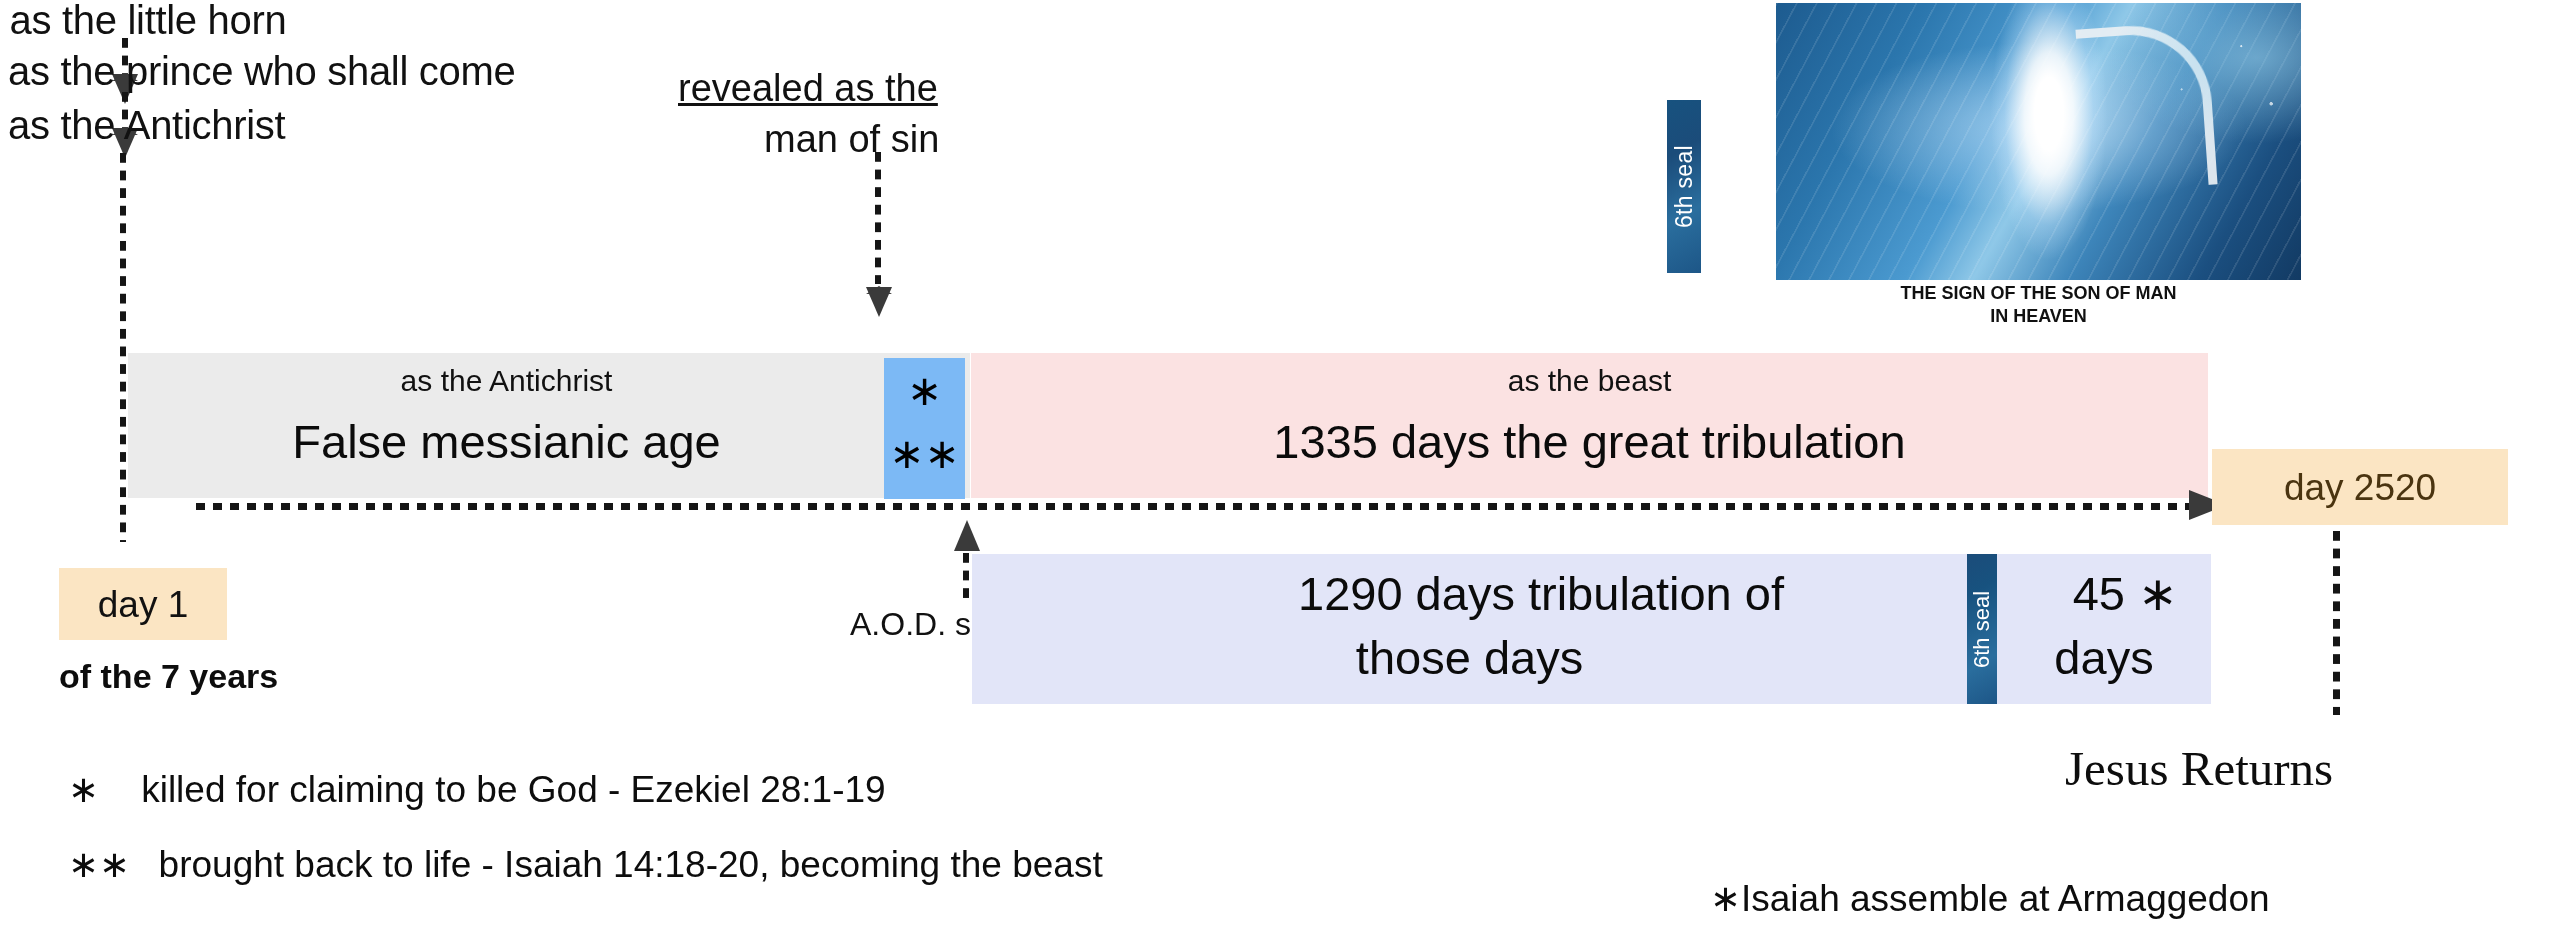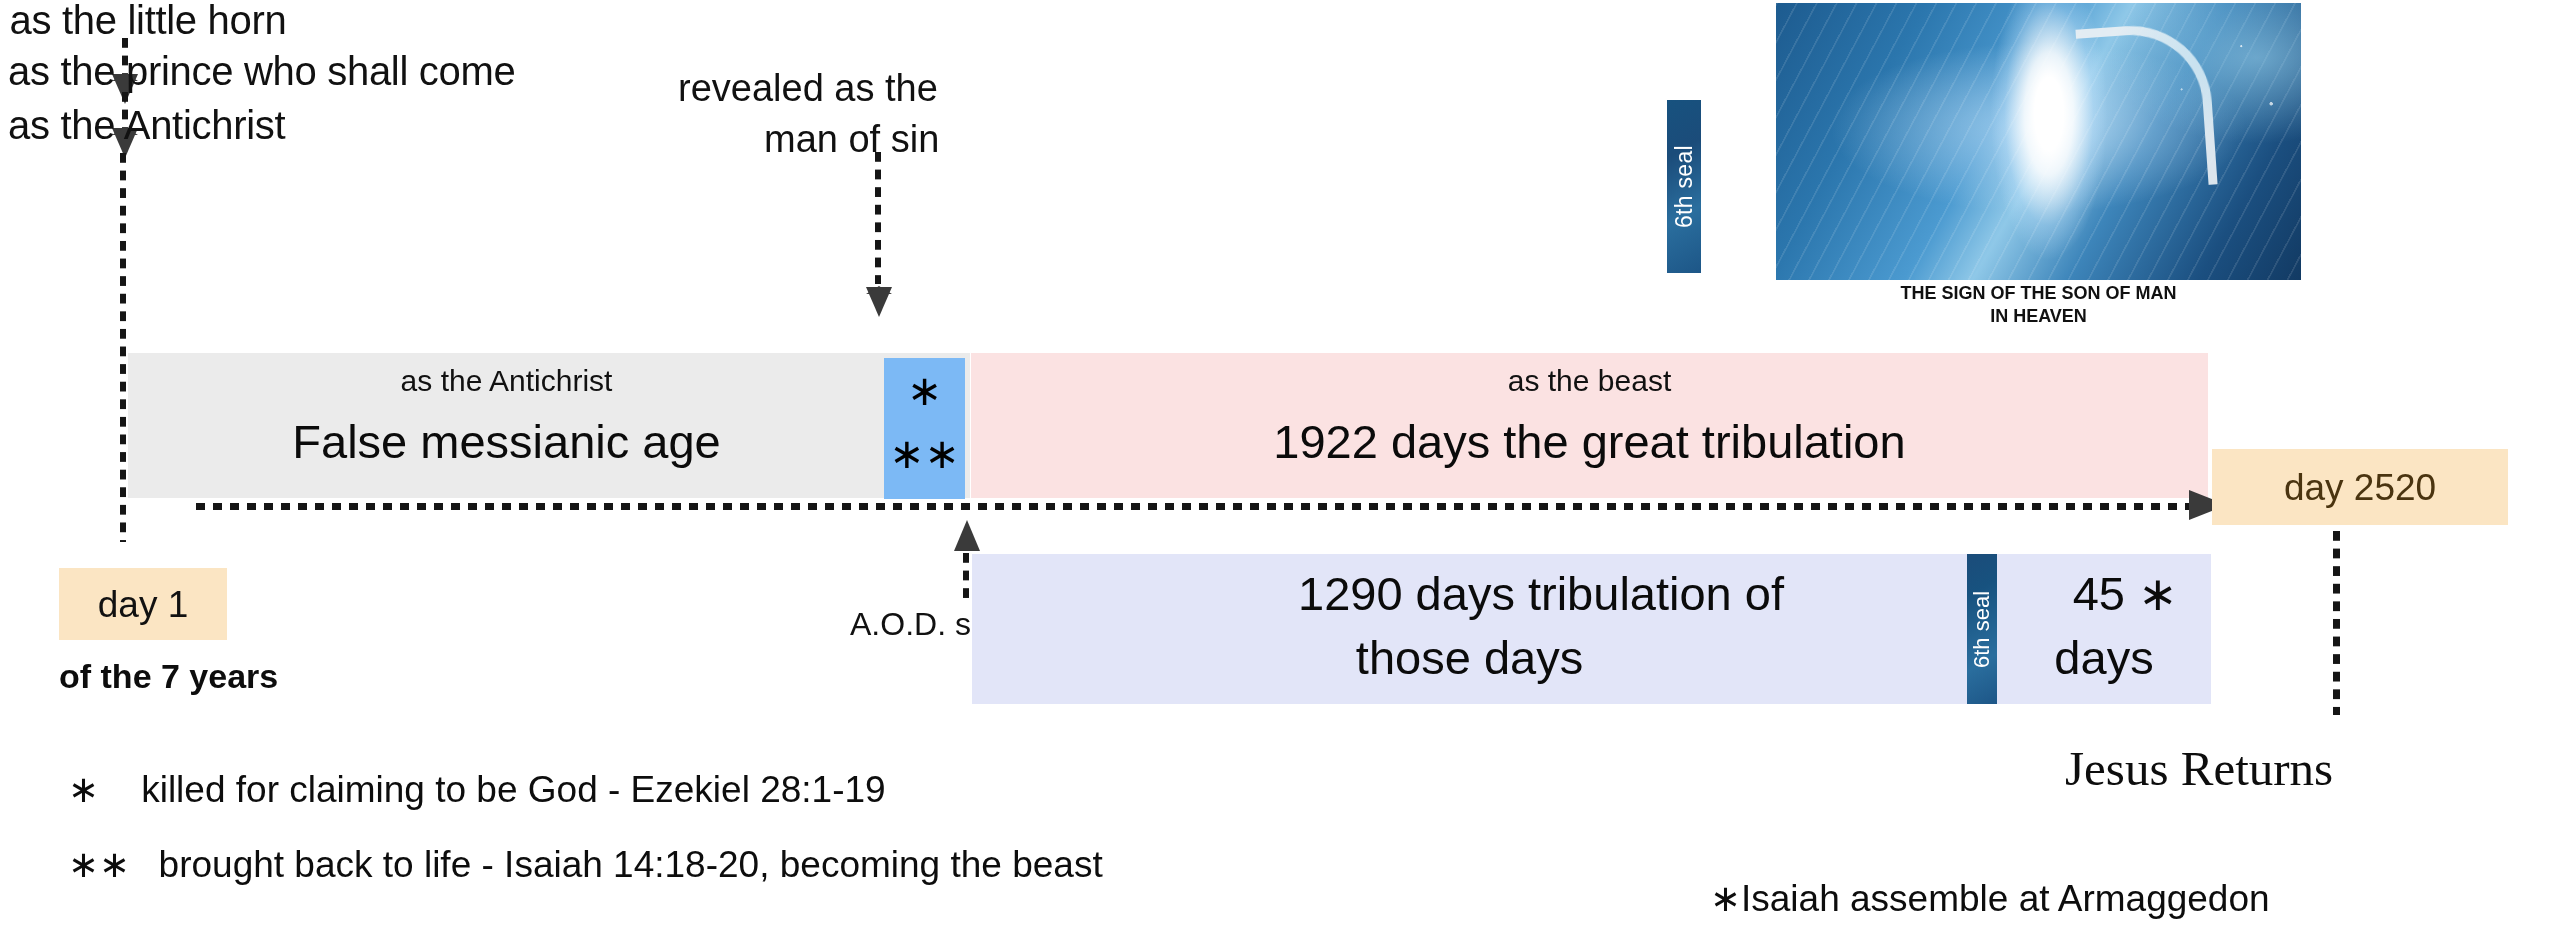--- a/index.html
+++ b/index.html
@@ -128,21 +128,21 @@
 
 <div class="abs cascade-label nowrap" style="left:8px; top:51px;">as the prince who shall come</div>
 
 <div class="abs vdots-sq" style="left:122px; top:92px; width:6px; height:41px;"></div>
 <div class="abs arrow-down" style="left:112px; top:128px;"></div>
 
 <div class="abs cascade-label nowrap" style="left:8px; top:105px;">as the Antichrist</div>
 
 <div class="abs vdots-sq" style="left:120px; top:153px; width:6px; height:389px;"></div>
 
-<div class="abs nowrap" style="left:678px; top:69px; font-size:38px; line-height:1; color:#111;">revealed as the</div>
+<div class="abs nowrap" style="left:678px; top:69px; font-size:38px; line-height:1; color:#111;text-decoration:underline;">revealed as the</div>
 <div class="abs nowrap" style="left:764px; top:120px; font-size:38px; line-height:1; color:#111;">man of sin</div>
 <div class="abs vdots-sq" style="left:875px; top:152px; width:6px; height:132px;"></div>
 <div class="abs arrow-down" style="left:866px; top:287px;"></div>
 
 <div class="abs seal-tab" style="left:1667px; top:100px; width:34px; height:173px;">6th seal</div>
 
 <div class="abs seal-img" style="left:1776px; top:2.7px; width:525px; height:277px;">
   <div class="seal-hook"></div>
 </div>
 
@@ -152,21 +152,21 @@
 <div class="bar bar-gray" style="left:128px; top:353px; width:842px; height:145px;"></div>
 <div class="abs bar-top-line" style="left:128px; top:366px; width:757px;">as the Antichrist</div>
 <div class="abs bar-main-line" style="left:128px; top:418px; width:757px;">False messianic age</div>
 
 <div class="bar bar-blue" style="left:884px; top:358px; width:81px; height:141px;"></div>
 <div class="abs ast-big" style="left:884px; top:370px; width:81px;">∗</div>
 <div class="abs ast-big" style="left:884px; top:433px; width:81px;">∗∗</div>
 
 <div class="bar bar-pink" style="left:971px; top:353px; width:1237px; height:145px;"></div>
 <div class="abs bar-top-line" style="left:971px; top:366px; width:1237px;">as the beast</div>
-<div class="abs bar-main-line" style="left:971px; top:418px; width:1237px;">1922 days the great tribulation</div>
+<div class="abs bar-main-line" style="left:971px; top:418px; width:1237px;">1335 days the great tribulation</div>
 
 <div class="abs hdots-sq" style="left:196px; top:503px; width:2002px; height:6.8px;"></div>
 <div class="abs arrow-right" style="left:2189px; top:490px;"></div>
 
 <div class="abs badge badge-dark" style="left:59px; top:568px; width:168px; height:72px;">day 1</div>
 <div class="abs of7" style="left:59px; top:659px;">of the 7 years</div>
 
 <div class="abs badge" style="left:2212px; top:449px; width:296px; height:76px;">day 2520</div>
 
 <div class="abs arrow-up" style="left:954px; top:520px;"></div>

